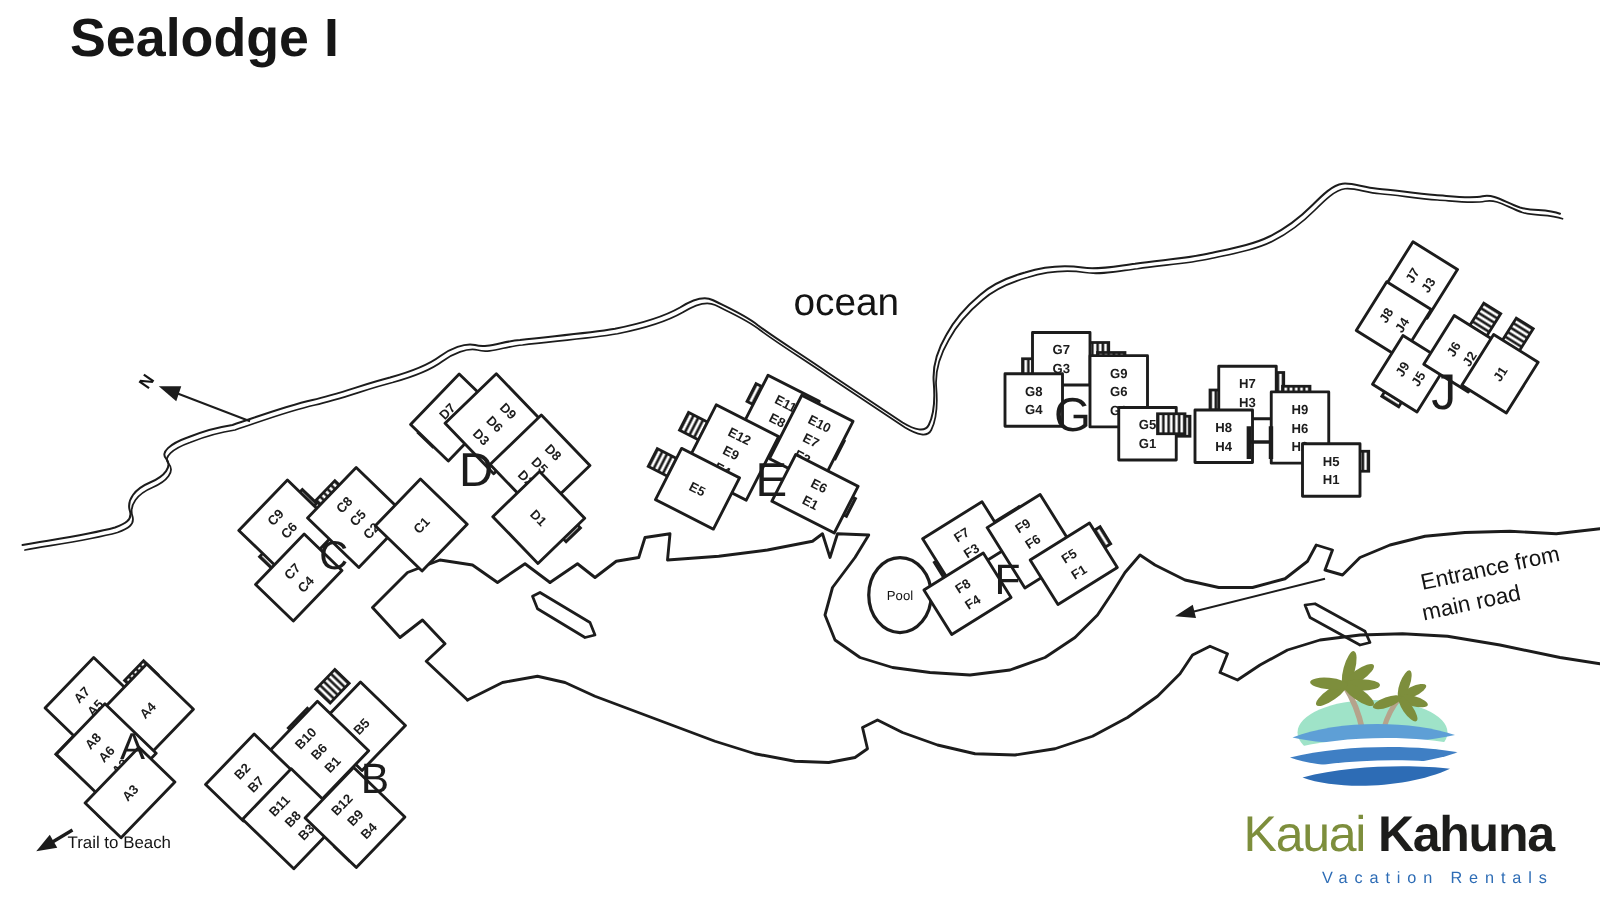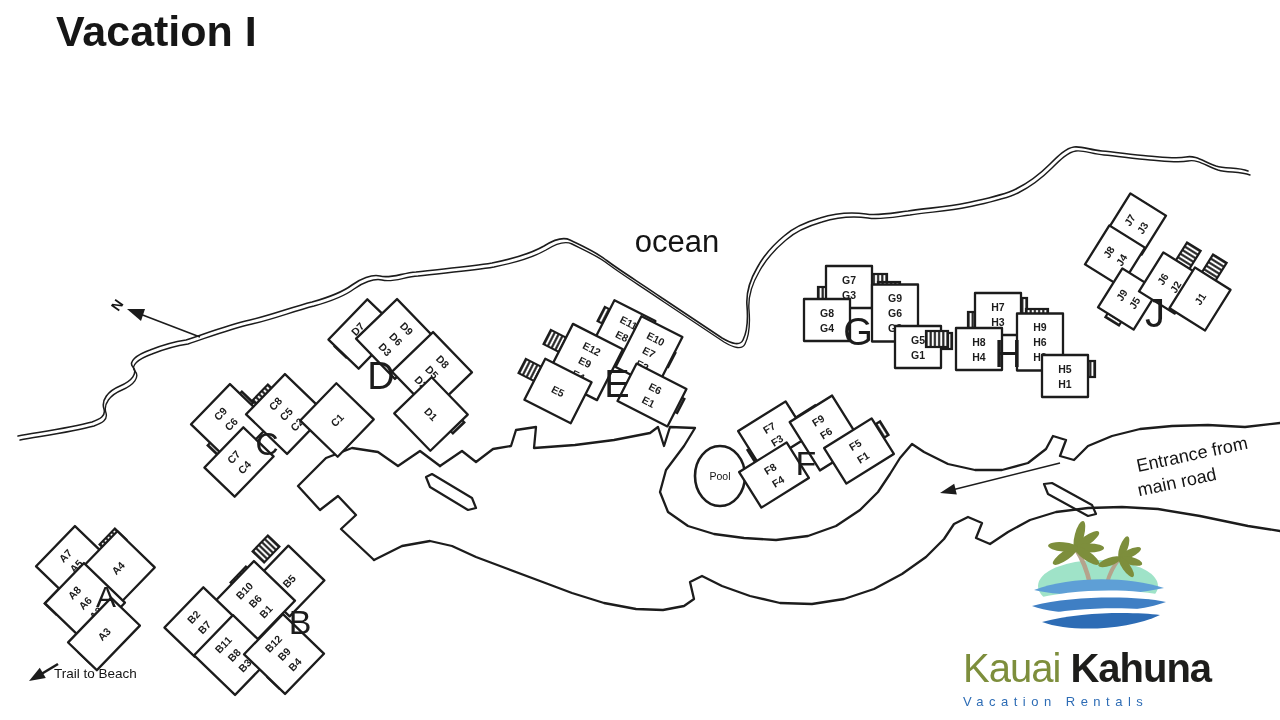--- a/index.html
+++ b/index.html
@@ -11,25 +11,25 @@
   .stage{position:relative;width:1280px;height:720px;overflow:hidden;background:#fff;}
   svg{position:absolute;left:0;top:0;}
   svg text{font-family:"Liberation Sans",sans-serif;}
   .unit{font-size:10.5px;font-weight:bold;fill:#1c1c1c;}
   .bletter{fill:#1c1c1c;font-weight:400;}
   .maplabel{fill:#141414;}
   .outline{fill:none;stroke:#1c1c1c;stroke-linejoin:round;stroke-linecap:round;}
   .title{position:absolute;font-size:43px;font-weight:bold;line-height:1.27;color:#161616;white-space:nowrap;}
   .title-left{left:56px;top:4px;}
   .title-right{left:902px;top:4px;}
-  .logo-text{position:absolute;left:963px;top:646px;width:280px;text-align:left;
+  .logo-text{position:absolute;left:963px;top:646px;width:280px;text-align:right;
              font-size:40px;letter-spacing:-1px;white-space:nowrap;}
   .logo-text .kauai{color:var(--logo-green);font-weight:400;}
   .logo-text .kahuna{color:var(--logo-dark);font-weight:bold;}
-  .logo-tagline{position:absolute;left:963px;top:694px;width:280px;text-align:left;
+  .logo-tagline{position:absolute;left:963px;top:694px;width:280px;text-align:right;
                 font-size:13px;letter-spacing:5.5px;color:var(--logo-blue);white-space:nowrap;}
 </style>
 </head>
 <body>
 
 <div class="stage">
 
   <svg id="map" width="1280" height="720" viewBox="0 0 1280 720">
     <defs>
       <pattern id="hatch" width="4.2" height="4.2" patternUnits="userSpaceOnUse">
@@ -476,21 +476,21 @@
           <g transform="translate(1200 299) rotate(-58)">
             <rect x="-24" y="-21" width="48" height="42" fill="#ffffff" stroke="#1c1c1c" stroke-width="2.3" stroke-linejoin="round"></rect>
             <text x="0" y="4" text-anchor="middle" class="unit">J1</text>
           </g>
           <text x="1155" y="327" text-anchor="middle" class="bletter" font-size="40">J</text>
         </g>
       </g>
   </svg>
 
   <div class="title title-left">
-    <div>Vacation I</div>
+    <div>Sealodge I</div>
   </div>
 
   <div class="logo-text">
     <span class="kauai">Kauai</span>
     <span class="kahuna">Kahuna</span>
   </div>
   <div class="logo-tagline">Vacation Rentals</div>
 
 </div>
 

